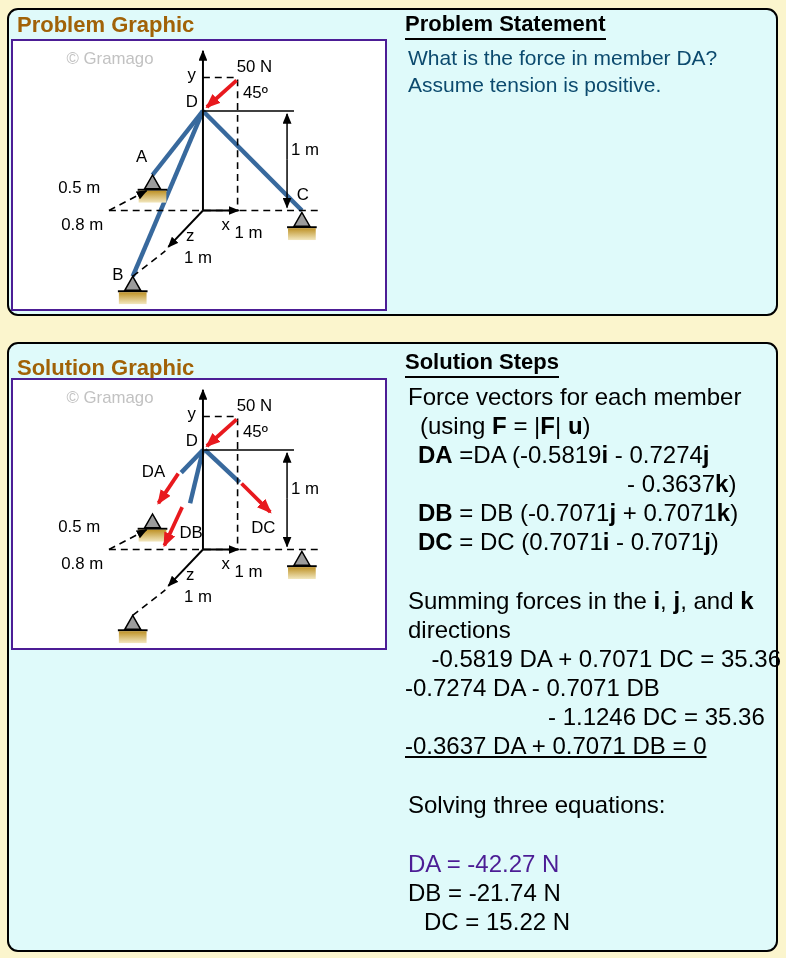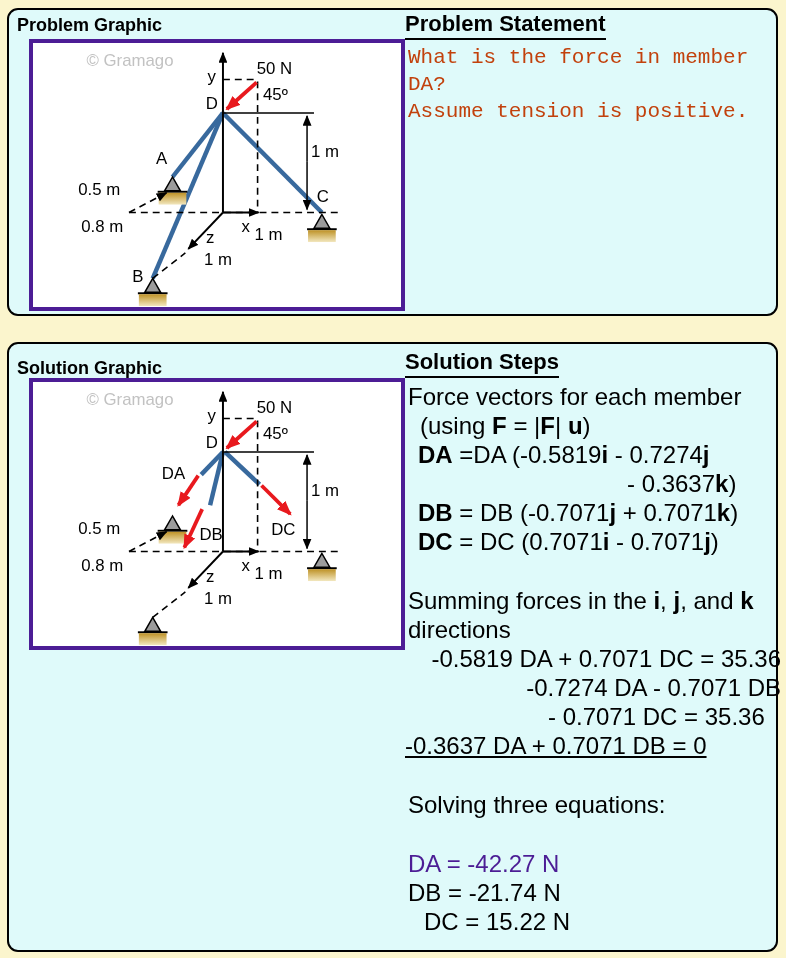--- a/index.html
+++ b/index.html
@@ -10,28 +10,28 @@
     --c-result:#FF0000;
     --c-watermark:#C2C2C2;
   }
   *{margin:0;padding:0;box-sizing:border-box;}
   body{font-family:"Liberation Sans","DejaVu Sans",sans-serif;background:#fff;}
   .page{position:relative;width:786px;height:958px;background:var(--c-page);overflow:hidden;}
   .panel{position:absolute;left:7px;width:771px;background:var(--c-panel);
          border:2px solid #000;border-radius:11px;}
   .panel1{top:8px;height:308px;}
   .panel2{top:342px;height:610px;}
-  .panel-title{position:absolute;left:8px;top:2px;font-size:18px;font-weight:bold;color:#000000;line-height:26px;}
+  .panel-title{position:absolute;left:8px;top:2px;font-size:22px;font-weight:bold;color:#a16207;line-height:26px;}
   .col-title{position:absolute;left:396px;top:2px;font-size:22px;font-weight:bold;color:#000;
              line-height:24px;border-bottom:2px solid #000;padding-bottom:2px;}
-  .gbox{position:absolute;left:20px;width:376px;height:272px;background:#fff;border:4px solid #4c1d95;}
+  .gbox{position:absolute;left:2px;width:376px;height:272px;background:#fff;border:2px solid #4c1d95;}
   .gbox1{top:29px;}
   .gbox2{top:34px;}
   .gbox svg{display:block;}
-  .statement{position:absolute;left:399px;top:34px;width:370px;font-size:21px;line-height:27px;color:#c2410c;font-family:Liberation Mono, monospace;}
+  .statement{position:absolute;left:399px;top:34px;width:370px;font-size:21px;line-height:27px;color:#0c4a6e;}
   .steps{position:absolute;left:396px;top:38px;width:376px;font-size:24px;color:#000;}
   .step-line{line-height:29px;min-height:29px;white-space:nowrap;}
   .step-gap{height:30px;}
   
   .wm{font-size:17px;fill:var(--c-watermark);}
   .lbl{font-size:17px;fill:#000;}
   .axis{stroke:#000;stroke-width:2;fill:none;}
   .thin{stroke:#000;stroke-width:1.5;fill:none;}
   .dash{stroke:#000;stroke-width:1.6;fill:none;stroke-dasharray:7 5;}
   .member{stroke:var(--c-member);stroke-width:4.5;fill:none;}
@@ -205,22 +205,22 @@
         <div class="step-line" style="margin-left: 3px;"><span>Force vectors for each member</span></div>
         <div class="step-line" style="margin-left: 15px;"><span>(using </span><b>F</b><span> = |</span><b>F</b><span>| </span><b>u</b><span>)</span></div>
         <div class="step-line" style="margin-left: 13px;"><b>DA</b><span> =DA (-0.5819</span><b>i</b><span> - 0.7274</span><b>j</b></div>
         <div class="step-line" style="margin-left: 222px;"><span>- 0.3637</span><b>k</b><span>)</span></div>
         <div class="step-line" style="margin-left: 13px;"><b>DB</b><span> = DB (-0.7071</span><b>j</b><span> + 0.7071</span><b>k</b><span>)</span></div>
         <div class="step-line" style="margin-left: 13px;"><b>DC</b><span> = DC (0.7071</span><b>i</b><span> - 0.7071</span><b>j</b><span>)</span></div>
         <div class="step-gap"></div>
         <div class="step-line" style="margin-left: 3px;"><span>Summing forces in the </span><b>i</b><span>, </span><b>j</b><span>, and </span><b>k</b></div>
         <div class="step-line" style="margin-left: 3px;"><span>directions</span></div>
         <div class="step-line" style="margin-left: 0px; text-align: right;"><span>-0.5819 DA + 0.7071 DC = 35.36</span></div>
-        <div class="step-line" style="margin-left: 0px; text-align: right;"><span>-0.7274 DA - 0.7071 DB</span></div>
-        <div class="step-line" style="margin-left: 143px;"><span>- 0.7071 DC = 35.36</span></div>
+        <div class="step-line" style="margin-left: 0px;"><span>-0.7274 DA - 0.7071 DB</span></div>
+        <div class="step-line" style="margin-left: 143px;"><span>- 1.1246 DC = 35.36</span></div>
         <div class="step-line" style="margin-left: 0px; text-decoration: underline;"><span>-0.3637 DA + 0.7071 DB = 0</span></div>
         <div class="step-gap"></div>
         <div class="step-line" style="margin-left: 3px;"><span>Solving three equations:</span></div>
         <div class="step-gap"></div>
         <div class="step-line" style="margin-left: 3px; color: #4c1d95;"><span>DA = -42.27 N</span></div>
         <div class="step-line" style="margin-left: 3px;"><span>DB = -21.74 N</span></div>
         <div class="step-line" style="margin-left: 19px;"><span>DC = 15.22 N</span></div>
       </div>
   </section>
 

